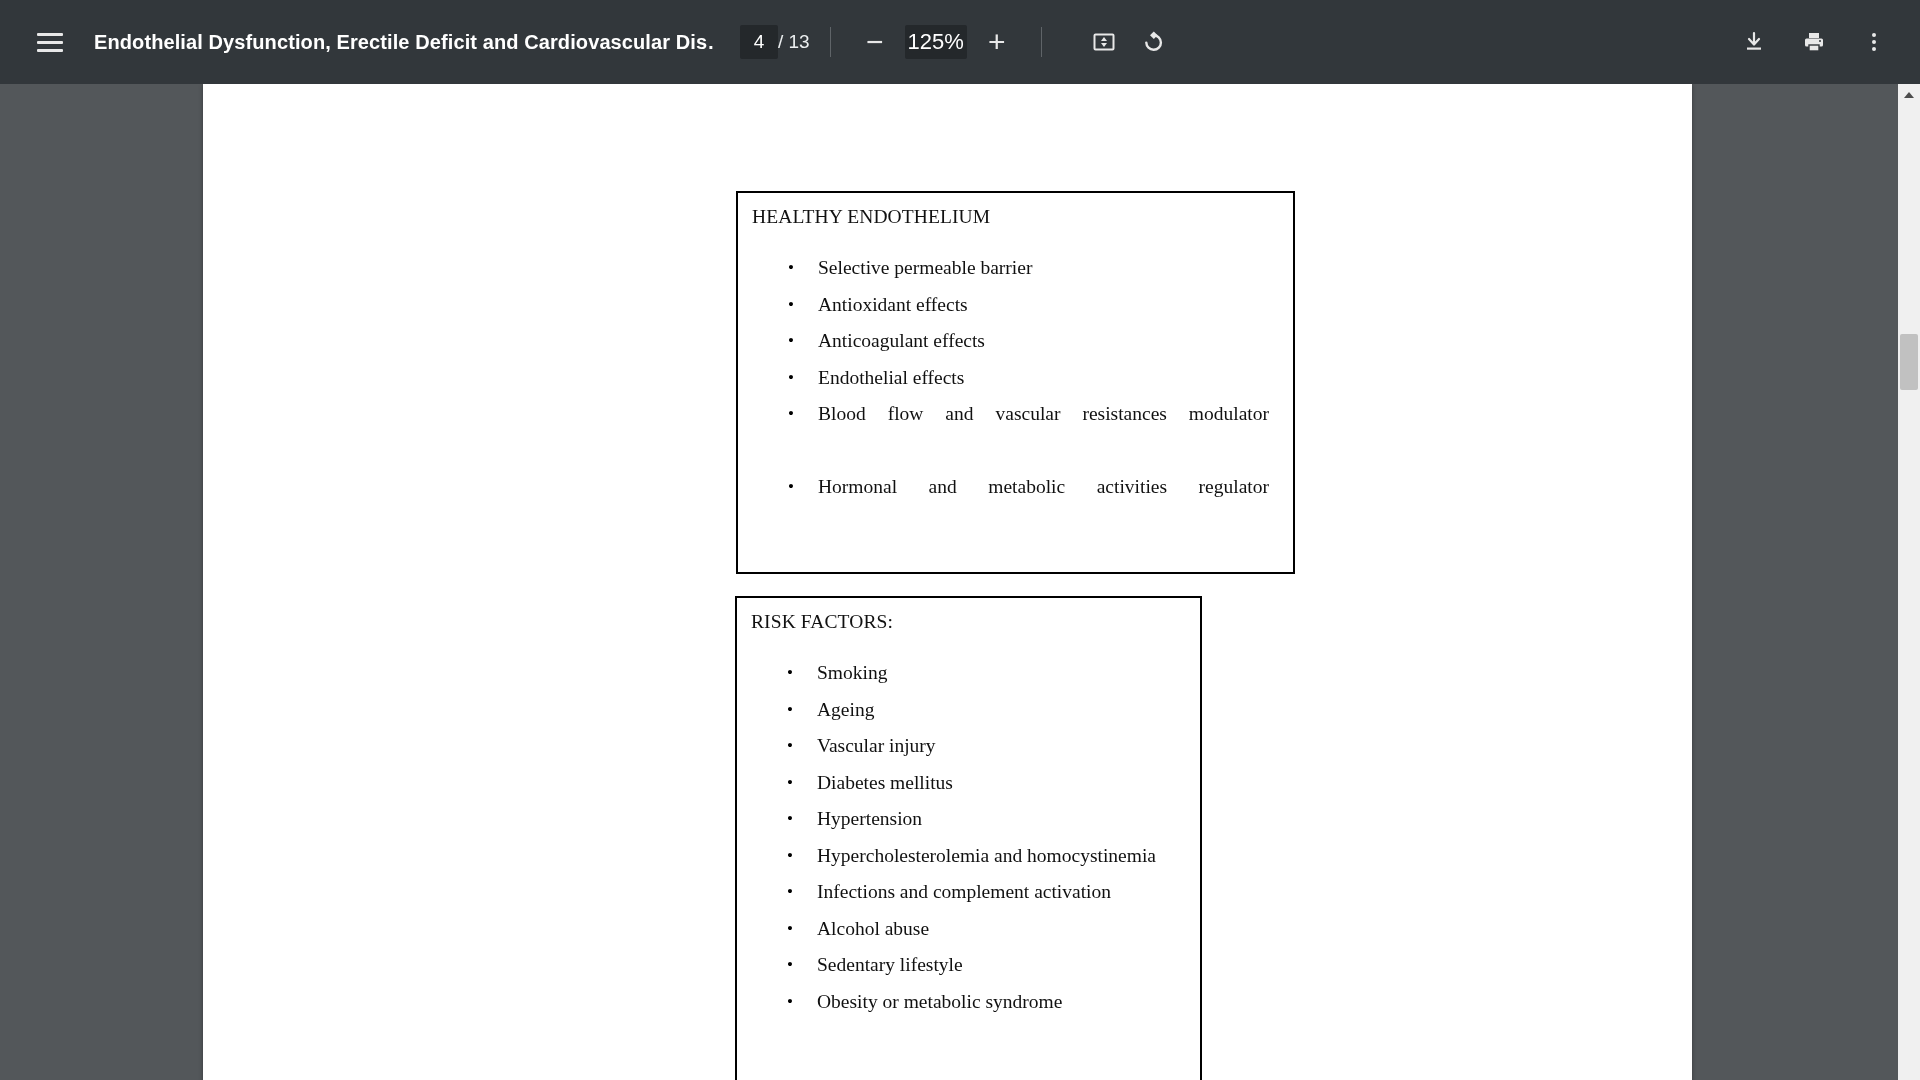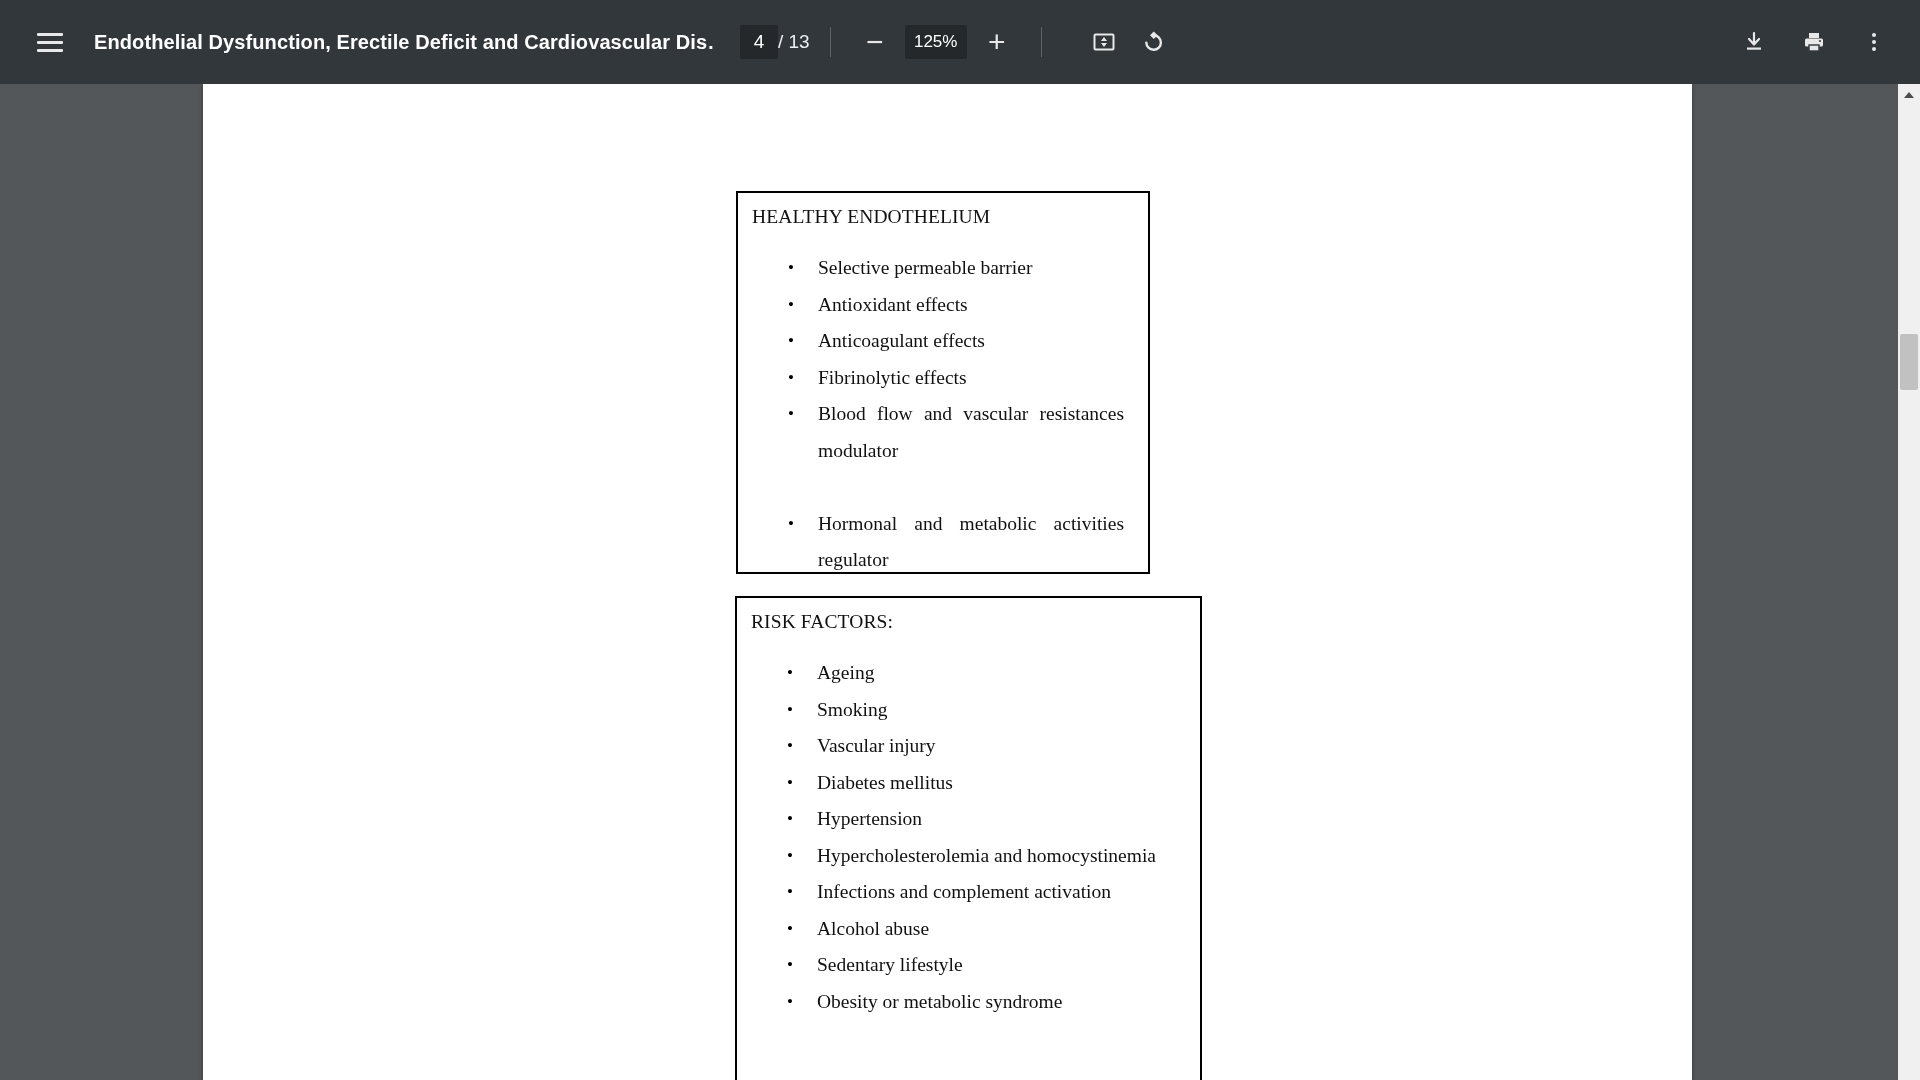--- a/index.html
+++ b/index.html
@@ -75,21 +75,21 @@
   #zoom-controls { display: flex; align-items: center; flex: 0 0 auto; }
   .zoom-sign {
     font-size: 30px; line-height: 1;
     color: #e8e8e8; font-weight: 300;
     user-select: none;
   }
   #zoom-value {
     min-width: 62px; height: 34px;
     background: #24282b;
     color: #ffffff;
-    font-size: 17px;
+    font-size: 22px;
     display: flex; align-items: center; justify-content: center;
     border-radius: 2px;
     margin: 0 6px;
   }
 
   #view-controls { display: flex; align-items: center; margin-left: 18px; }
   .icon-svg { display: block; }
   #toolbar-right {
     margin-left: auto;
     display: flex; align-items: center;
@@ -151,21 +151,21 @@
     color: #000;
   }
   ul.pdf-list li.justify { text-align: justify; }
   ul.pdf-list li.justify::after {
     content: "";
     display: inline-block;
     width: 100%;
   }
 
   
-  #box-healthy   { left: 533px; top: 107px;  width: 414px; height: 383px; }
+  #box-healthy   { left: 533px; top: 107px;  width: 559px; height: 383px; }
   #box-risk      { left: 532px; top: 512px;  width: 467px; height: 515px; }
 
   
   #scrollbar {
     position: absolute;
     top: 84px; right: 0;
     width: 22px; height: 996px;
     background: #f0f0f0;
     z-index: 15;
   }
@@ -265,31 +265,31 @@
 
 <div id="viewer">
   <div id="page">
 
     <div class="pdf-box" id="box-healthy">
       <div class="box-title">HEALTHY ENDOTHELIUM</div>
       <ul class="pdf-list">
         <li>Selective permeable barrier</li>
         <li>Antioxidant effects</li>
         <li>Anticoagulant effects</li>
-        <li>Fibrinolytic effects</li>
+        <li>Endothelial effects</li>
         <li class="justify">Blood flow and vascular resistances modulator</li>
         <li class="justify">Hormonal and metabolic activities regulator</li>
       </ul>
     </div>
 
     <div class="pdf-box" id="box-risk">
       <div class="box-title">RISK FACTORS:</div>
       <ul class="pdf-list">
+        <li>Smoking</li>
         <li>Ageing</li>
-        <li>Smoking</li>
         <li>Vascular injury</li>
         <li>Diabetes mellitus</li>
         <li>Hypertension</li>
         <li>Hypercholesterolemia and homocystinemia</li>
         <li>Infections and complement activation</li>
         <li>Alcohol abuse</li>
         <li>Sedentary lifestyle</li>
         <li>Obesity or metabolic syndrome</li>
       </ul>
     </div>

